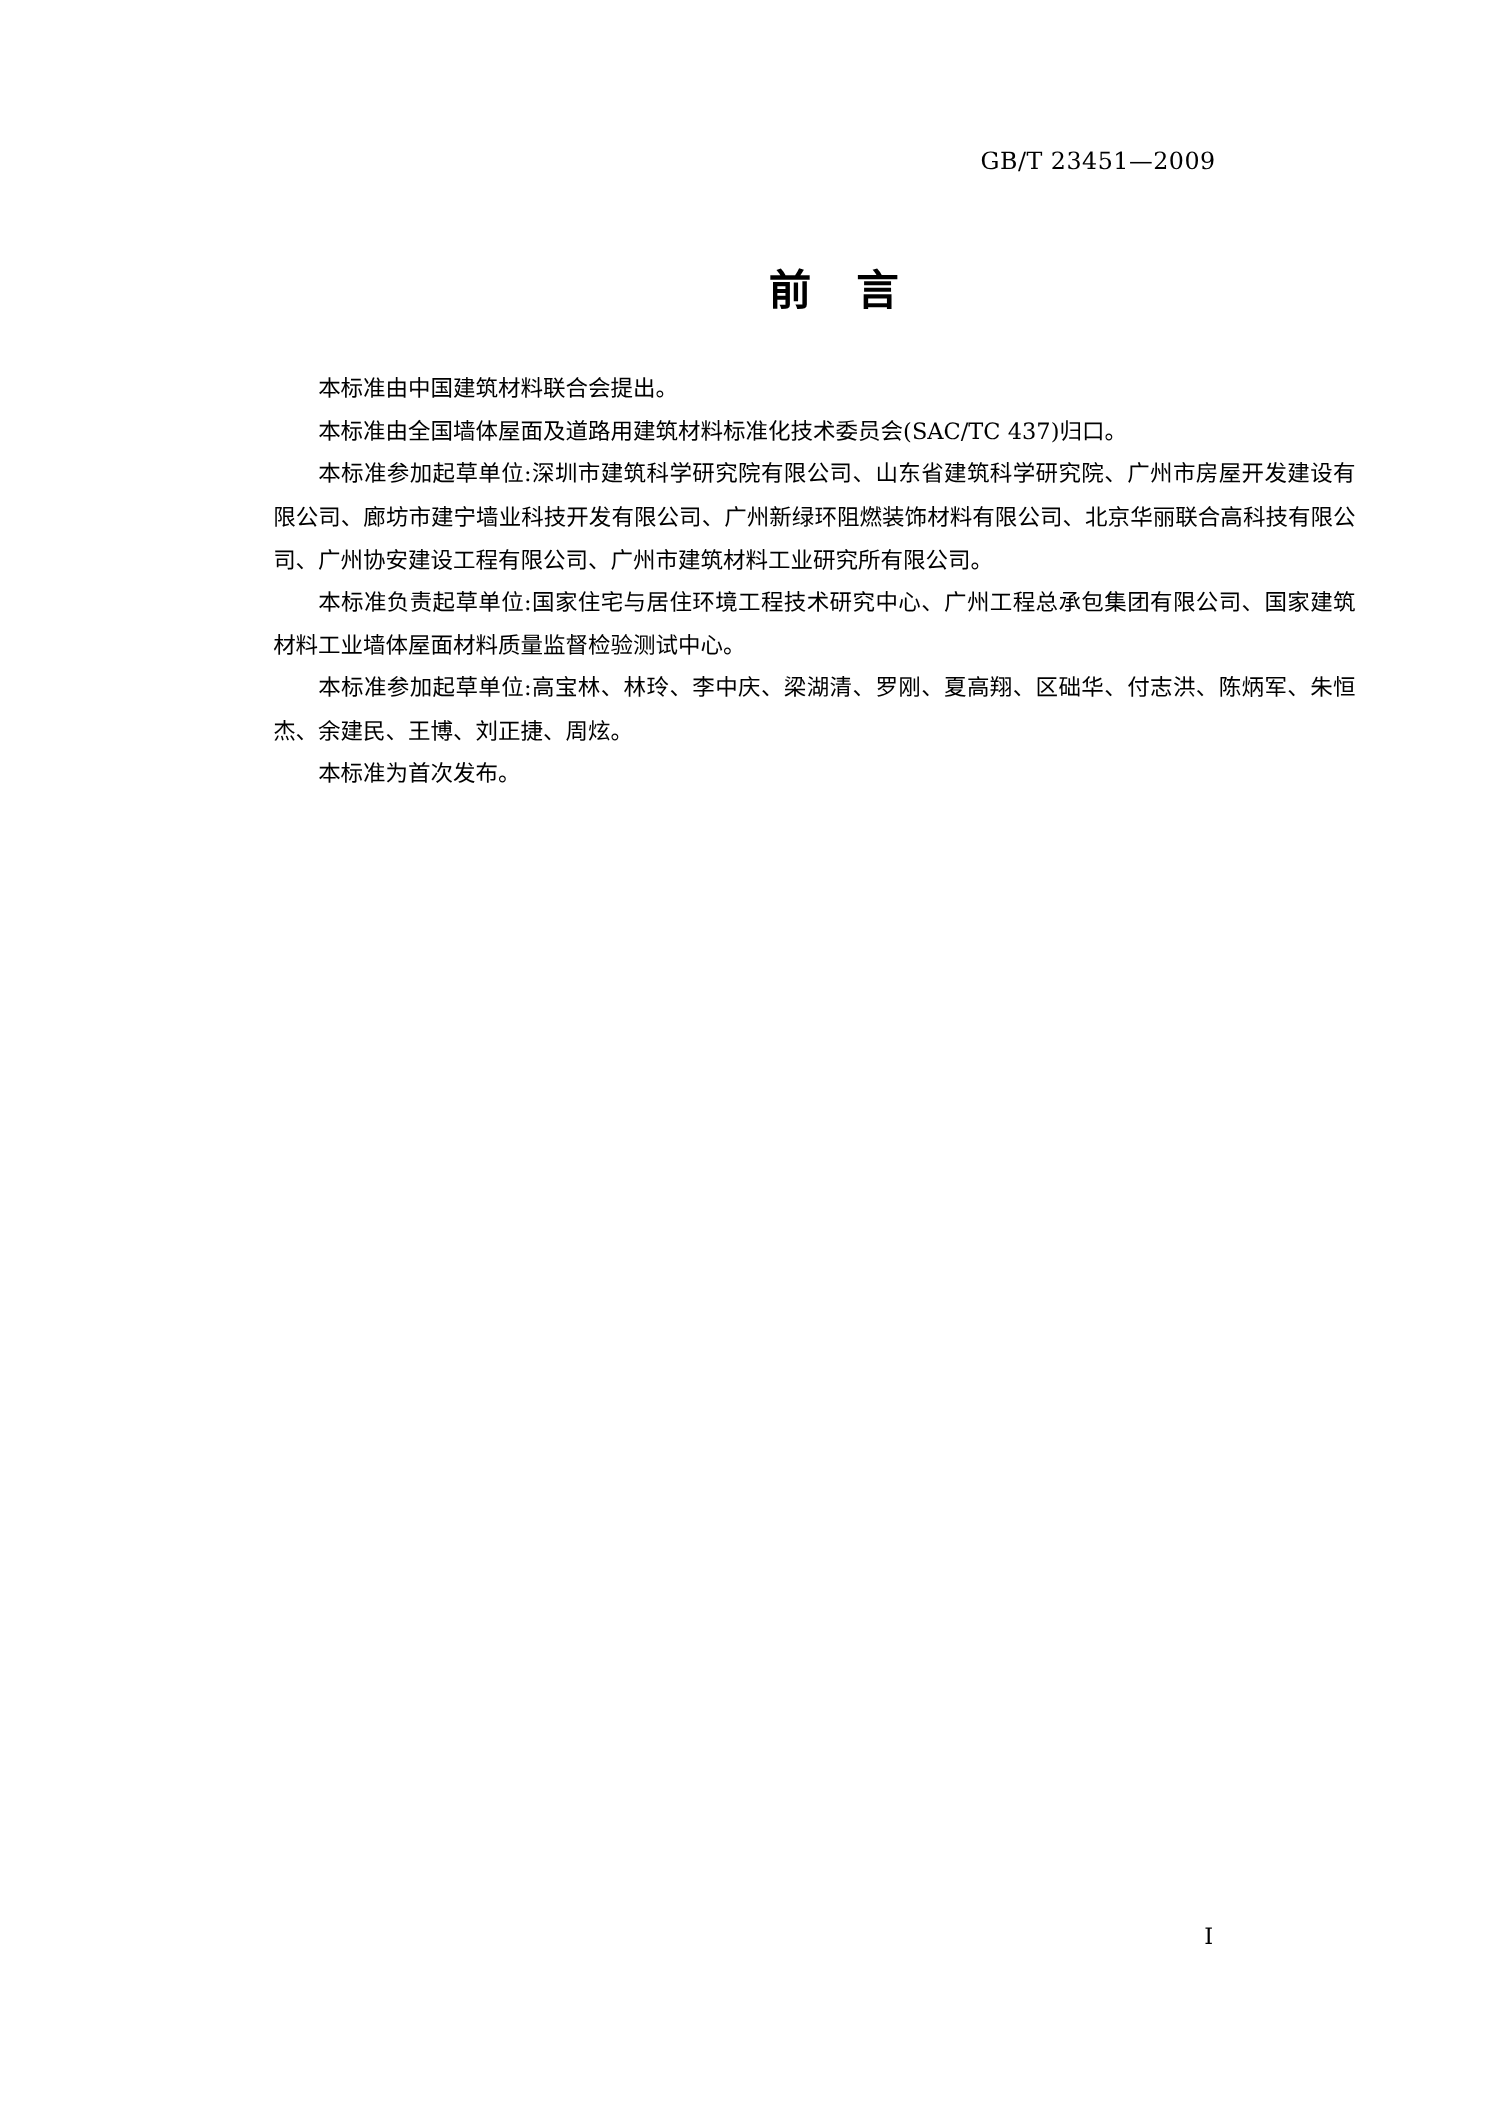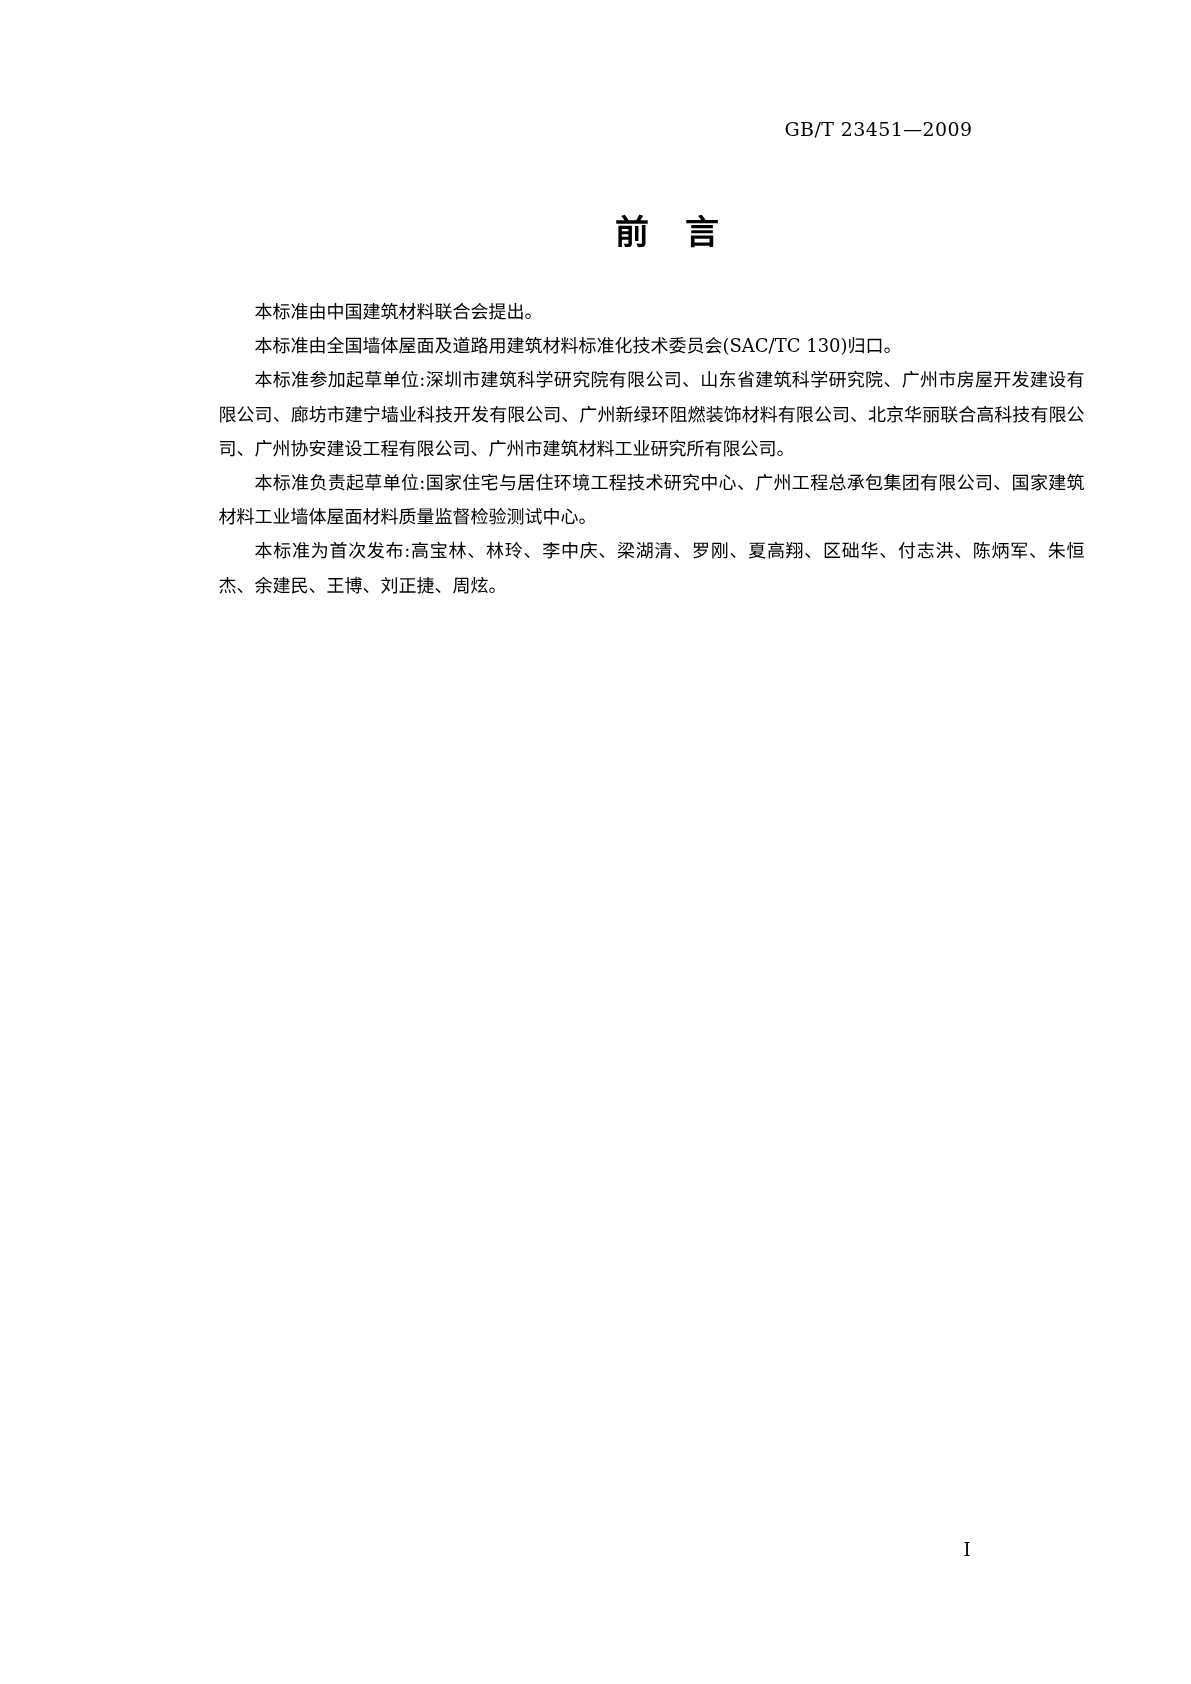--- a/index.html
+++ b/index.html
@@ -64,21 +64,22 @@
 <body>
 
 <div class="page">
 
   <div class="header-code">GB/T 23451—2009</div>
 
   <div class="doc-title">前言</div>
 
   <div class="body-block">
     <p>本标准由中国建筑材料联合会提出。</p>
-    <p>本标准由全国墙体屋面及道路用建筑材料标准化技术委员会(SAC/TC 130)归口。</p>
+    <p>本标准由全国墙体屋面及道路用建筑材料标准化技术委员会(SAC/TC 437)归口。</p>
     <p>本标准参加起草单位:深圳市建筑科学研究院有限公司、山东省建筑科学研究院、广州市房屋开发建设有限公司、廊坊市建宁墙业科技开发有限公司、广州新绿环阻燃装饰材料有限公司、北京华丽联合高科技有限公司、广州协安建设工程有限公司、广州市建筑材料工业研究所有限公司。</p>
     <p>本标准负责起草单位:国家住宅与居住环境工程技术研究中心、广州工程总承包集团有限公司、国家建筑材料工业墙体屋面材料质量监督检验测试中心。</p>
-    <p>本标准为首次发布:高宝林、林玲、李中庆、梁湖清、罗刚、夏高翔、区础华、付志洪、陈炳军、朱恒杰、余建民、王博、刘正捷、周炫。</p>
+    <p>本标准参加起草单位:高宝林、林玲、李中庆、梁湖清、罗刚、夏高翔、区础华、付志洪、陈炳军、朱恒杰、余建民、王博、刘正捷、周炫。</p>
+    <p>本标准为首次发布。</p>
   </div>
 
   <div class="page-number">I</div>
 
 </div>
 
 </body></html>

